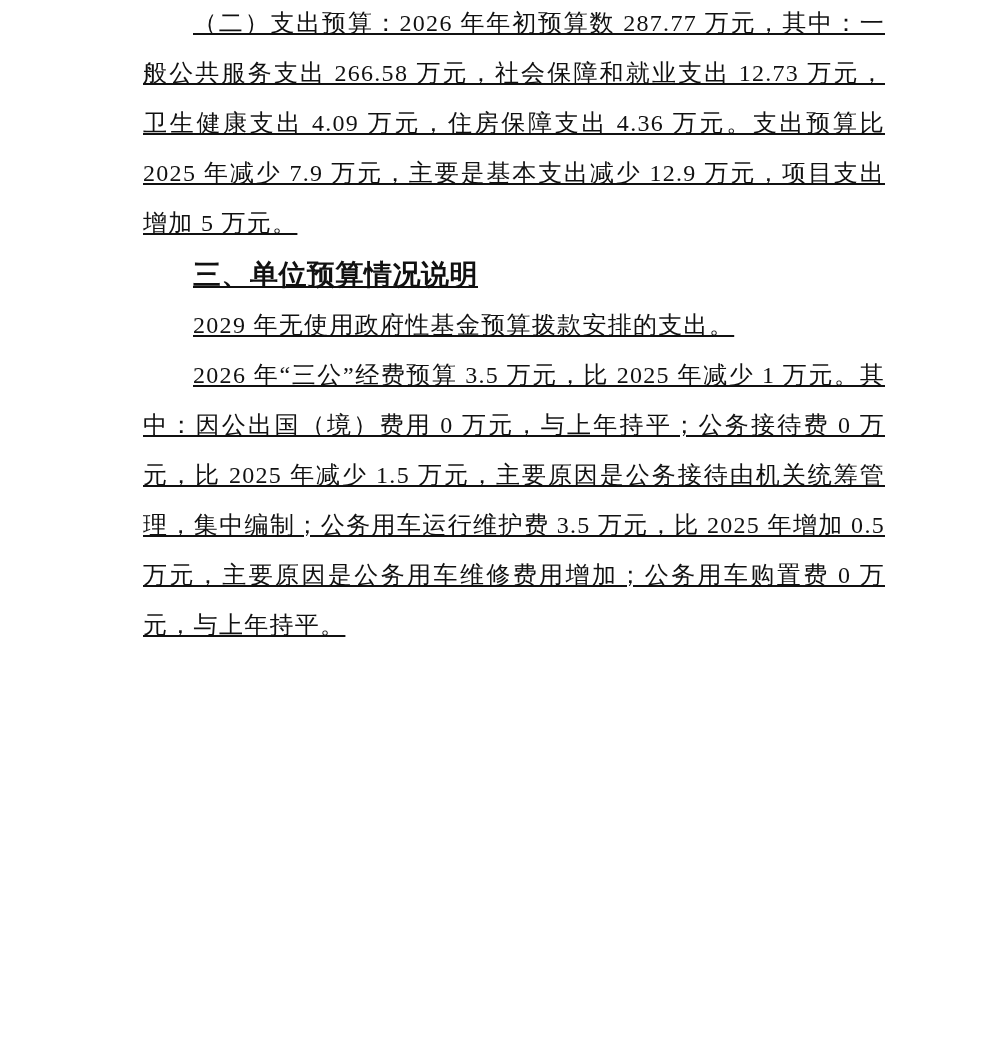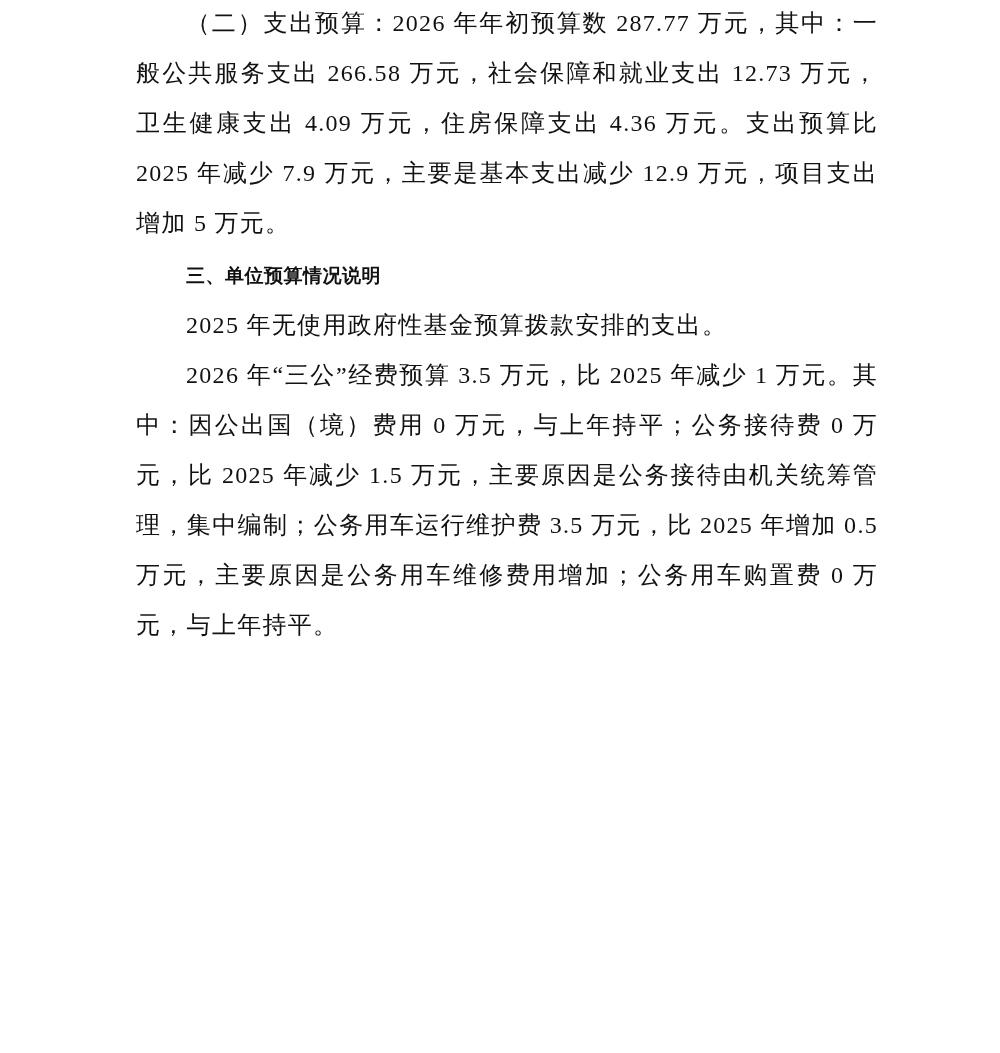--- a/index.html
+++ b/index.html
@@ -10,45 +10,46 @@
   body {
     width: 1000px;
     height: 1053px;
     overflow: hidden;
     position: relative;
     color: #111111;
     font-family: "Liberation Serif", "DejaVu Serif", serif;
   }
   .page {
     position: absolute;
-    left: 136px;
+    left: 143px;
     top: 0;
     width: 742px;
+    text-decoration: underline;
   }
   .para {
     font-size: 24px;
     line-height: 50px;
     text-align: justify;
     text-align-last: left;
     text-indent: 50px;
     margin: 0;
     letter-spacing: 1.3px;
   }
   .para.first { margin-top: 0; padding-top: 0; position: relative; top: -2px; }
   .heading {
     font-family: "DejaVu Sans", "Liberation Sans", sans-serif;
     font-weight: bold;
-    font-size: 19px;
+    font-size: 28px;
     line-height: 50px;
     margin: 0;
     text-indent: 50px;
     letter-spacing: 0.5px;
   }
 </style>
 </head>
 <body>
 
 <div class="page">
   <p class="para first">（二）支出预算：2026 年年初预算数 287.77 万元，其中：一般公共服务支出 266.58 万元，社会保障和就业支出 12.73 万元，卫生健康支出 4.09 万元，住房保障支出 4.36 万元。支出预算比 2025 年减少 7.9 万元，主要是基本支出减少 12.9 万元，项目支出增加 5 万元。</p>
   <h2 class="heading">三、单位预算情况说明</h2>
-  <p class="para">2025 年无使用政府性基金预算拨款安排的支出。</p>
+  <p class="para">2029 年无使用政府性基金预算拨款安排的支出。</p>
   <p class="para">2026 年“三公”经费预算 3.5 万元，比 2025 年减少 1 万元。其中：因公出国（境）费用 0 万元，与上年持平；公务接待费 0 万元，比 2025 年减少 1.5 万元，主要原因是公务接待由机关统筹管理，集中编制；公务用车运行维护费 3.5 万元，比 2025 年增加 0.5 万元，主要原因是公务用车维修费用增加；公务用车购置费 0 万元，与上年持平。</p>
 </div>
 
 </body></html>

